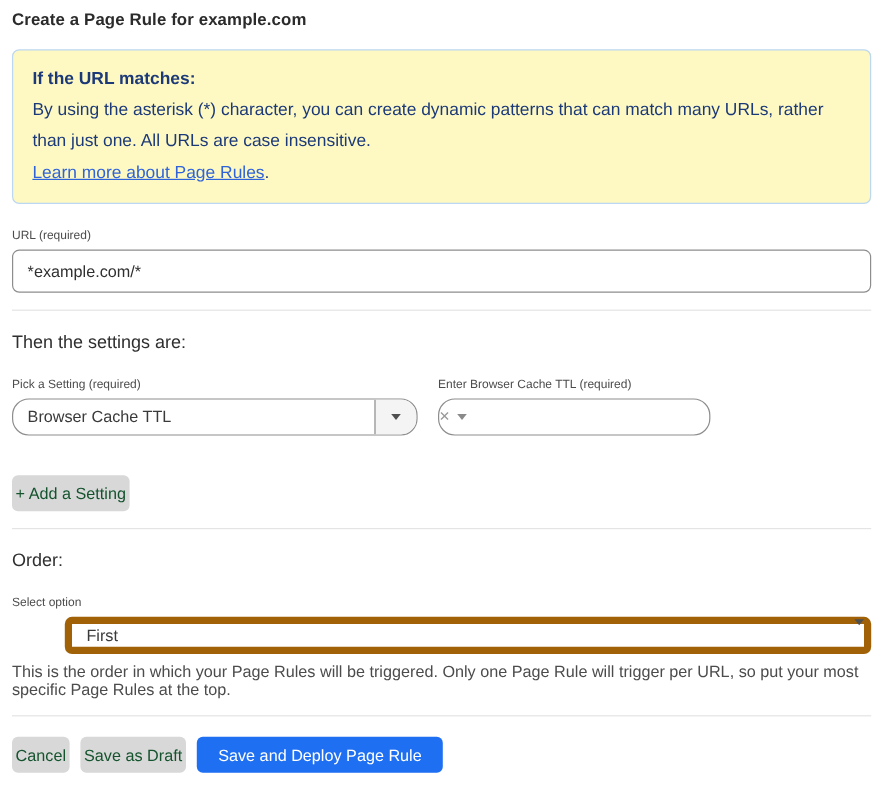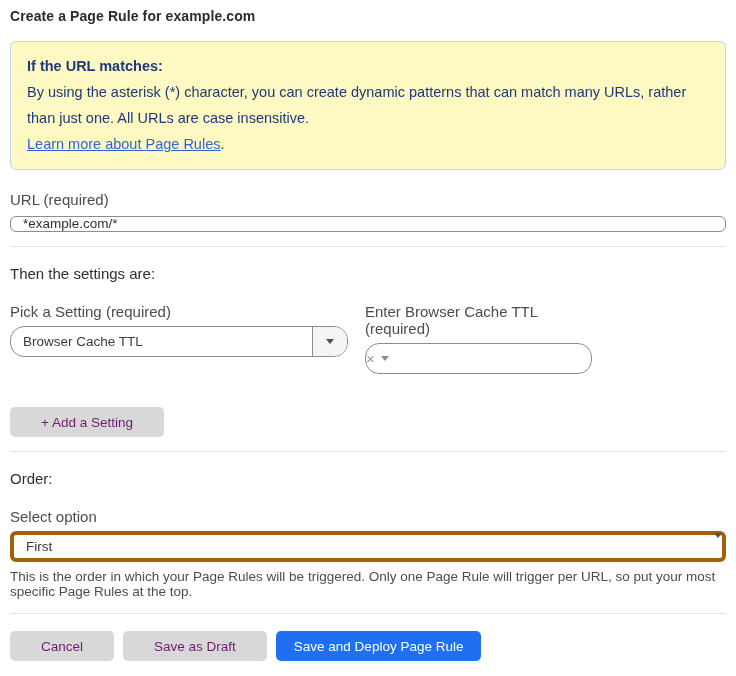--- a/index.html
+++ b/index.html
@@ -34,35 +34,35 @@
   .info-box a.info-link {
     color: #2f63d9;
     text-decoration: underline;
     cursor: pointer;
     margin-top: 27px;
   }
 
   
   .field-label {
     display: block;
-    font-size: 15px;
+    font-size: 10px;
     color: #4c4c4c;
     margin-top: 21px;
     margin-bottom: 6px;
   }
   .helper-text {
     font-size: 13.5px;
     color: #4c4c4c;
     margin-top: 7px;
   }
 
   
   .text-input {
     width: 100%;
-    height: 16px;
+    height: 36px;
     border: 1px solid #8d8d8d;
     border-radius: 6px;
     padding: 0 12px;
     font-family: "Liberation Sans", sans-serif;
     font-size: 13.5px;
     color: #303030;
     background: #ffffff;
     outline: none;
   }
 
@@ -124,37 +124,38 @@
     padding: 0 6px 0 0;
     line-height: 1;
   }
   .dropdown .inline-caret { padding-right: 12px; display: flex; align-items: center; }
 
   
   .select-full {
     display: flex;
     align-items: center;
     height: 31px;
-    border: 4px solid #a16207;
+    border: 6px solid #a16207;
     border-radius: 6px;
     background: #ffffff;
     cursor: pointer;
+    margin-left: 44px;
   }
 
   
   .btn {
     display: inline-block;
     height: 30px;
     border: none;
     border-radius: 5px;
     font-family: "Liberation Sans", sans-serif;
     font-size: 13.5px;
-    color: #701a75;
+    color: #14532d;
     background: #d8d8d8;
-    padding: 0 31px;
+    padding: 0 3px;
     cursor: pointer;
   }
   .btn-add { margin-top: 33px; }
   .actions-row { margin-top: 17px; display: flex; gap: 9px; }
   .btn-primary {
     background: #1f6ff2;
     color: #ffffff;
     padding: 0 18px;
   }
 </style>

